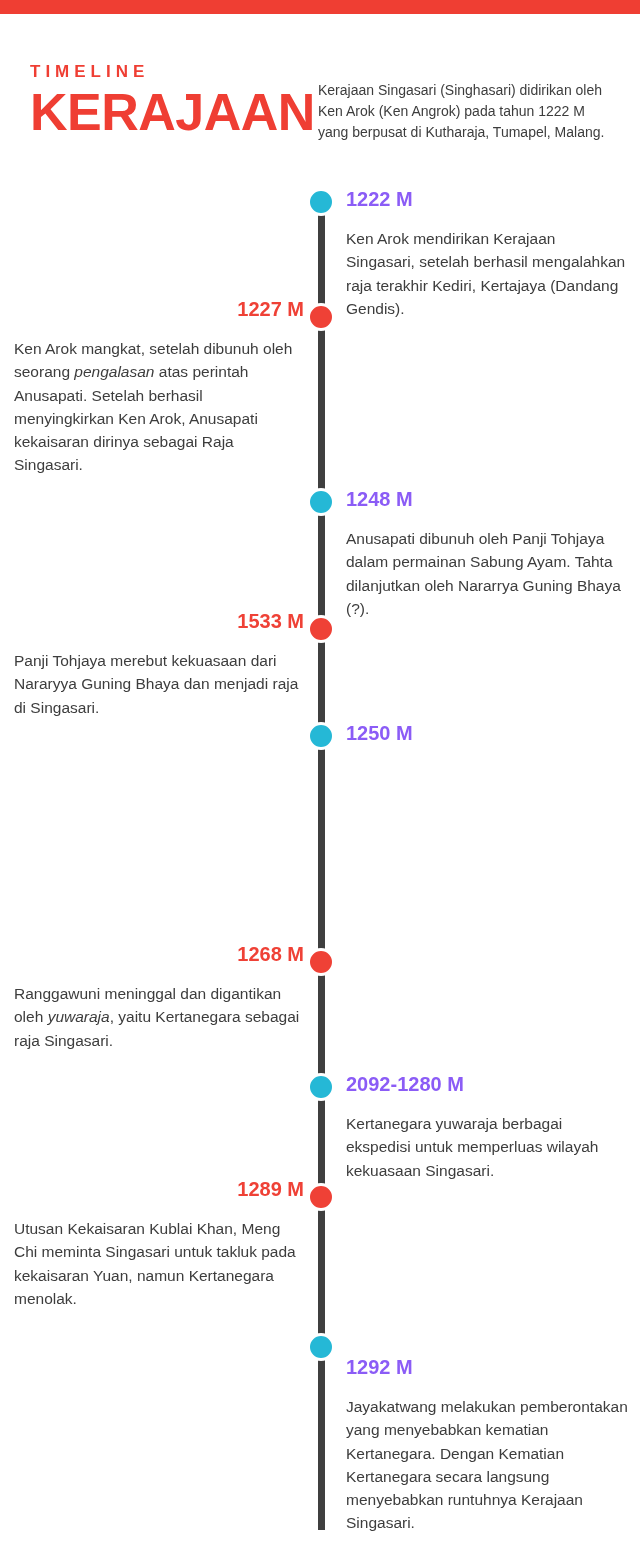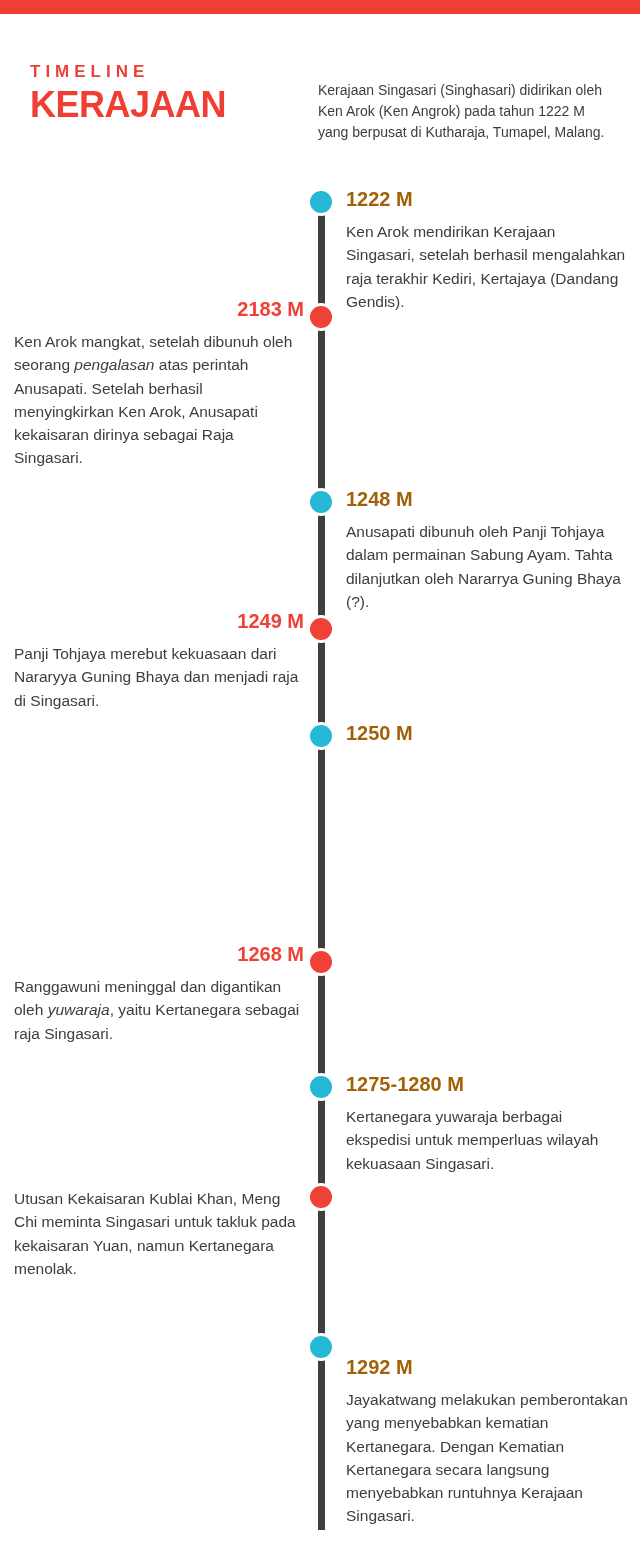--- a/index.html
+++ b/index.html
@@ -33,21 +33,21 @@
   }
   .kicker {
     color: #ef3e33;
     font-size: 17px;
     font-weight: bold;
     letter-spacing: 5px;
     margin-bottom: 6px;
   }
   .bigtitle {
     color: #ef3e33;
-    font-size: 36px;
+    font-size: 52px;
     line-height: 0.94;
     font-weight: bold;
     letter-spacing: -0.5px;
   }
   .bigtitle .l2 { display: block; }
 
   .intro {
     position: absolute;
     left: 318px;
     top: 80px;
@@ -74,27 +74,27 @@
     border-radius: 50%;
     border: 3px solid #ffffff;
   }
   .dot.blue { background: #25b8d6; }
   .dot.red  { background: #ef4136; }
 
   .ev-year {
     font-size: 20px;
     font-weight: bold;
   }
-  .ev-year.blue { color: #a16207; }
+  .ev-year.blue { color: #8b5cf6; }
   .ev-year.red  { color: #ef4136; }
   .ev-body {
     color: #3d3d3d;
     font-size: 15.5px;
     line-height: 1.5;
-    margin-top: 9px;
+    margin-top: 16px;
   }
 
   .side-right {
     position: absolute;
     left: 346px;
     width: 282px;
     text-align: left;
   }
   .side-left {
     position: absolute;
@@ -124,49 +124,50 @@
   <div class="spine"></div>
 
   <div id="events-layer">
       <div class="dot blue" style="top: 188px;"></div>
       <div class="side-right" style="top: 188px;">
         <div class="ev-year blue">1222 M</div>
         <div class="ev-body">Ken Arok mendirikan Kerajaan Singasari, setelah berhasil mengalahkan raja terakhir Kediri, Kertajaya (Dandang Gendis).</div>
       </div>
       <div class="dot red" style="top: 303px;"></div>
       <div class="side-left" style="top: 298px;">
-        <div class="ev-year red">2183 M</div>
+        <div class="ev-year red">1227 M</div>
         <div class="ev-body"><span>Ken Arok mangkat, setelah dibunuh oleh seorang </span><em>pengalasan</em><span> atas perintah Anusapati. Setelah berhasil menyingkirkan Ken Arok, Anusapati kekaisaran dirinya sebagai Raja Singasari.</span></div>
       </div>
       <div class="dot blue" style="top: 488px;"></div>
       <div class="side-right" style="top: 488px;">
         <div class="ev-year blue">1248 M</div>
         <div class="ev-body">Anusapati dibunuh oleh Panji Tohjaya dalam permainan Sabung Ayam. Tahta dilanjutkan oleh Nararrya Guning Bhaya (?).</div>
       </div>
       <div class="dot red" style="top: 615px;"></div>
       <div class="side-left" style="top: 610px;">
-        <div class="ev-year red">1249 M</div>
+        <div class="ev-year red">1533 M</div>
         <div class="ev-body">Panji Tohjaya merebut kekuasaan dari Nararyya Guning Bhaya dan menjadi raja di Singasari.</div>
       </div>
       <div class="dot blue" style="top: 722px;"></div>
       <div class="side-right" style="top: 722px;">
         <div class="ev-year blue">1250 M</div>
       </div>
       <div class="dot red" style="top: 948px;"></div>
       <div class="side-left" style="top: 943px;">
         <div class="ev-year red">1268 M</div>
         <div class="ev-body"><span>Ranggawuni meninggal dan digantikan oleh </span><em>yuwaraja</em><span>, yaitu Kertanegara sebagai raja Singasari.</span></div>
       </div>
       <div class="dot blue" style="top: 1073px;"></div>
       <div class="side-right" style="top: 1073px;">
-        <div class="ev-year blue">1275-1280 M</div>
+        <div class="ev-year blue">2092-1280 M</div>
         <div class="ev-body">Kertanegara yuwaraja berbagai ekspedisi untuk memperluas wilayah kekuasaan Singasari.</div>
       </div>
       <div class="dot red" style="top: 1183px;"></div>
       <div class="side-left" style="top: 1178px;">
+        <div class="ev-year red">1289 M</div>
         <div class="ev-body">Utusan Kekaisaran Kublai Khan, Meng Chi meminta Singasari untuk takluk pada kekaisaran Yuan, namun Kertanegara menolak.</div>
       </div>
       <div class="dot blue" style="top: 1333px;"></div>
       <div class="side-right" style="top: 1356px;">
         <div class="ev-year blue">1292 M</div>
         <div class="ev-body">Jayakatwang melakukan pemberontakan yang menyebabkan kematian Kertanegara. Dengan Kematian Kertanegara secara langsung menyebabkan runtuhnya Kerajaan Singasari.</div>
       </div>
     </div>
 
 </div>

